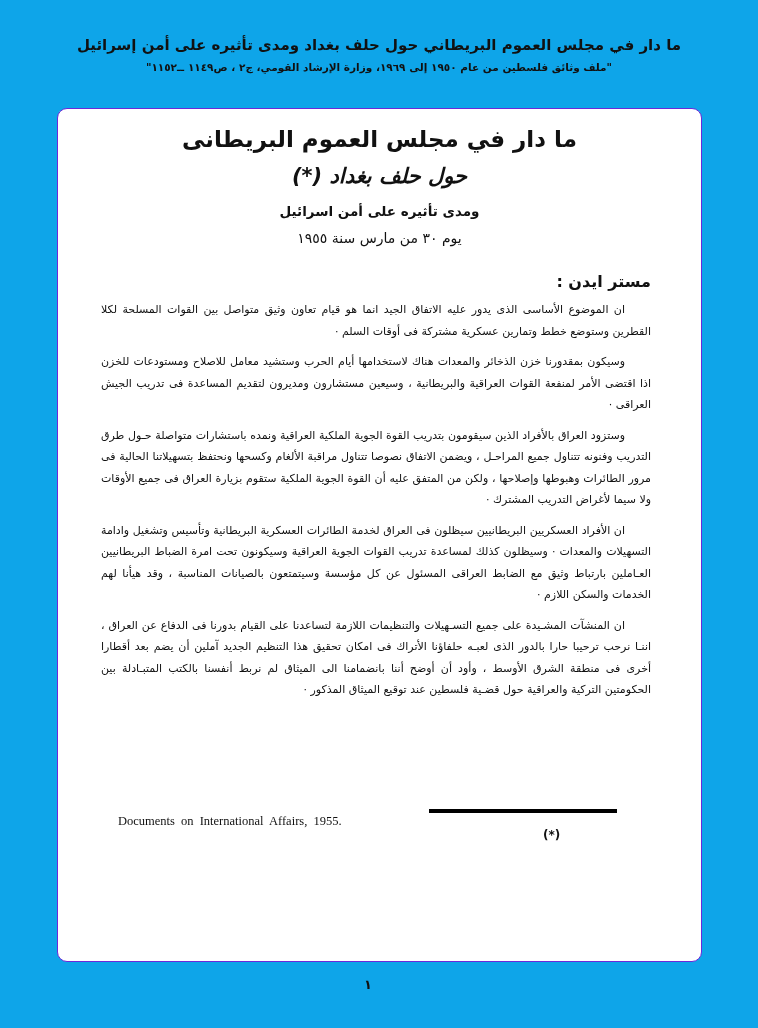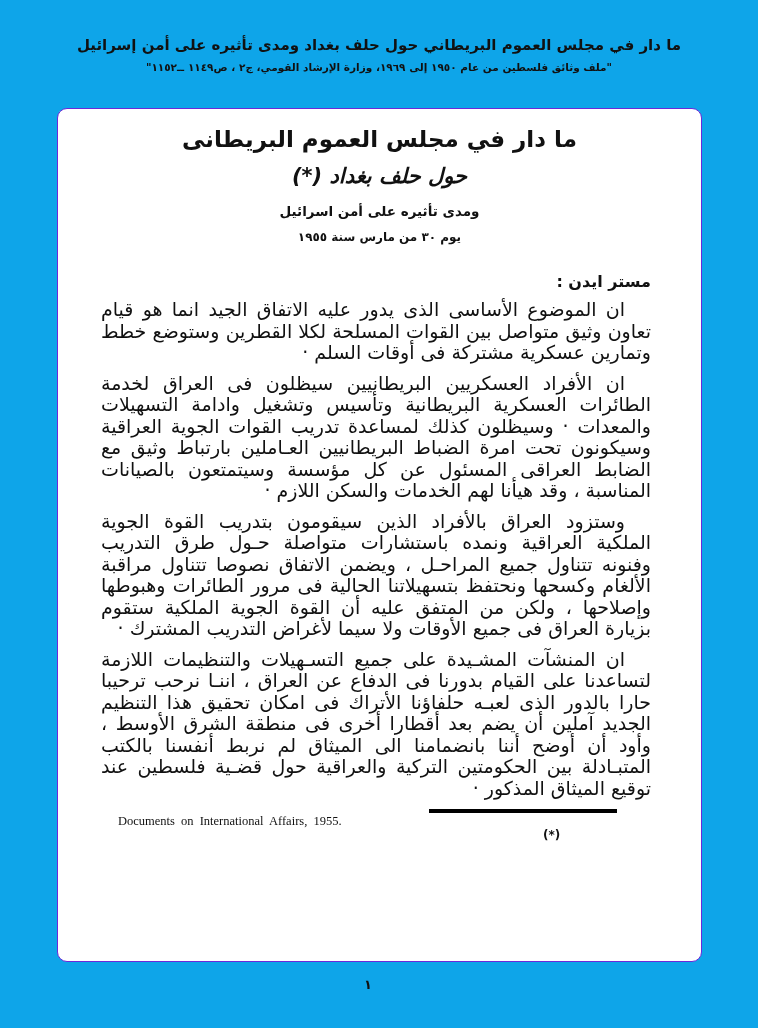--- a/index.html
+++ b/index.html
@@ -63,41 +63,41 @@
     font-weight: bold;
     font-style: italic;
   }
   .subtitle {
     margin-top: 15px;
     font-size: 13.5px;
     font-weight: bold;
   }
   .date-line {
     margin-top: 11px;
-    font-size: 12px;
-    font-weight: bold;
+    font-size: 14px;
+    font-weight: normal;
   }
 
   
   .speaker {
     position: absolute;
     top: 163px; right: 50px;
     direction: rtl;
     font-size: 16px;
     font-weight: bold;
   }
 
   
   .body-text {
     position: absolute;
     top: 190px;
     right: 50px; left: 43px;
     direction: rtl;
     text-align: justify;
-    font-size: 19px;
+    font-size: 11px;
     line-height: 21.5px;
   }
   .body-text p {
     margin: 0 0 9px 0;
     text-indent: 26px;
   }
 
   
   .footnote-rule {
     position: absolute;
@@ -146,22 +146,23 @@
       <div class="title-line1">ما دار في مجلس العموم البريطانى</div>
       <div class="title-line2">حول حلف بغداد (*)</div>
       <div class="subtitle">ومدى تأثيره على أمن اسرائيل</div>
       <div class="date-line">يوم ٣٠ من مارس سنة ١٩٥٥</div>
     </div>
 
     <div class="speaker">مستر ايدن :</div>
 
     <div class="body-text">
       <p>ان الموضوع الأساسى الذى يدور عليه الاتفاق الجيد انما هو قيام تعاون وثيق متواصل بين القوات المسلحة لكلا القطرين وستوضع خطط وتمارين عسكرية مشتركة فى أوقات السلم ·</p>
+      <p>وسيكون بمقدورنا خزن الذخائر والمعدات هناك لاستخدامها أيام الحرب وستشيد معامل للاصلاح ومستودعات للخزن اذا اقتضى الأمر لمنفعة القوات العراقية والبريطانية ، وسيعين مستشارون ومديرون لتقديم المساعدة فى تدريب الجيش العراقى ·</p>
+      <p>وستزود العراق بالأفراد الذين سيقومون بتدريب القوة الجوية الملكية العراقية ونمده باستشارات متواصلة حـول طرق التدريب وفنونه تتناول جميع المراحـل ، ويضمن الاتفاق نصوصا تتناول مراقبة الألغام وكسحها ونحتفظ بتسهيلاتنا الحالية فى مرور الطائرات وهبوطها وإصلاحها ، ولكن من المتفق عليه أن القوة الجوية الملكية ستقوم بزيارة العراق فى جميع الأوقات ولا سيما لأغراض التدريب المشترك ·</p>
       <p>ان الأفراد العسكريين البريطانيين سيظلون فى العراق لخدمة الطائرات العسكرية البريطانية وتأسيس وتشغيل وادامة التسهيلات والمعدات · وسيظلون كذلك لمساعدة تدريب القوات الجوية العراقية وسيكونون تحت امرة الضباط البريطانيين العـاملين بارتباط وثيق مع الضابط العراقى المسئول عن كل مؤسسة وسيتمتعون بالصيانات المناسبة ، وقد هيأنا لهم الخدمات والسكن اللازم ·</p>
-      <p>وستزود العراق بالأفراد الذين سيقومون بتدريب القوة الجوية الملكية العراقية ونمده باستشارات متواصلة حـول طرق التدريب وفنونه تتناول جميع المراحـل ، ويضمن الاتفاق نصوصا تتناول مراقبة الألغام وكسحها ونحتفظ بتسهيلاتنا الحالية فى مرور الطائرات وهبوطها وإصلاحها ، ولكن من المتفق عليه أن القوة الجوية الملكية ستقوم بزيارة العراق فى جميع الأوقات ولا سيما لأغراض التدريب المشترك ·</p>
       <p>ان المنشآت المشـيدة على جميع التسـهيلات والتنظيمات اللازمة لتساعدنا على القيام بدورنا فى الدفاع عن العراق ، اننـا نرحب ترحيبا حارا بالدور الذى لعبـه حلفاؤنا الأتراك فى امكان تحقيق هذا التنظيم الجديد آملين أن يضم بعد أقطارا أخرى فى منطقة الشرق الأوسط ، وأود أن أوضح أننا بانضمامنا الى الميثاق لم نربط أنفسنا بالكتب المتبـادلة بين الحكومتين التركية والعراقية حول قضـية فلسطين عند توقيع الميثاق المذكور ·</p>
     </div>
 
     <div class="footnote-rule"></div>
 
     <div class="footnote-ref">Documents on International Affairs, 1955.</div>
 
     <div class="footnote-marker">(*)</div>
 
   </div>

